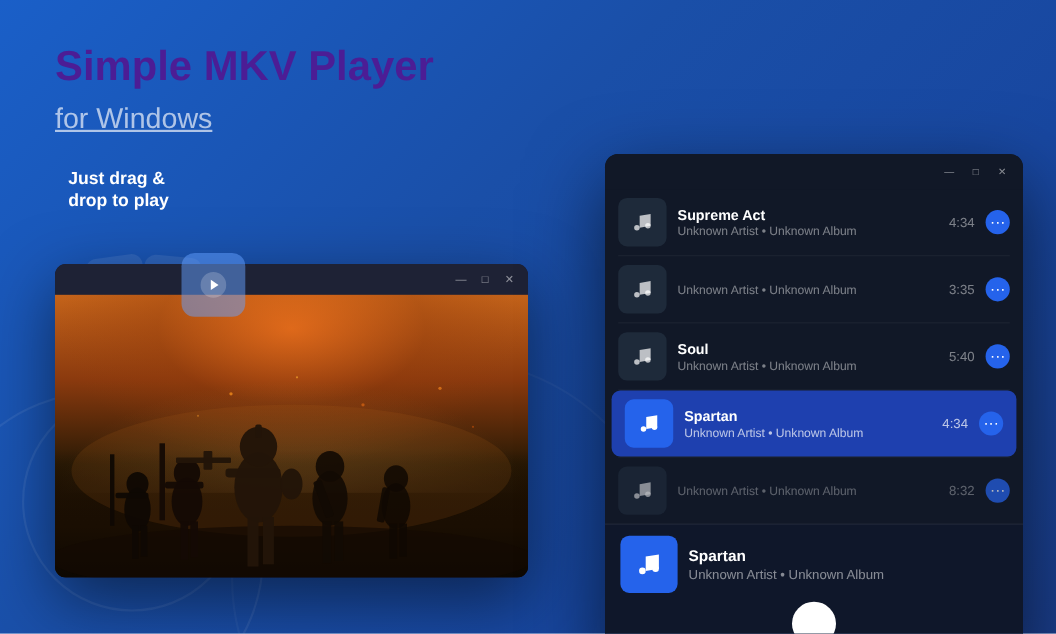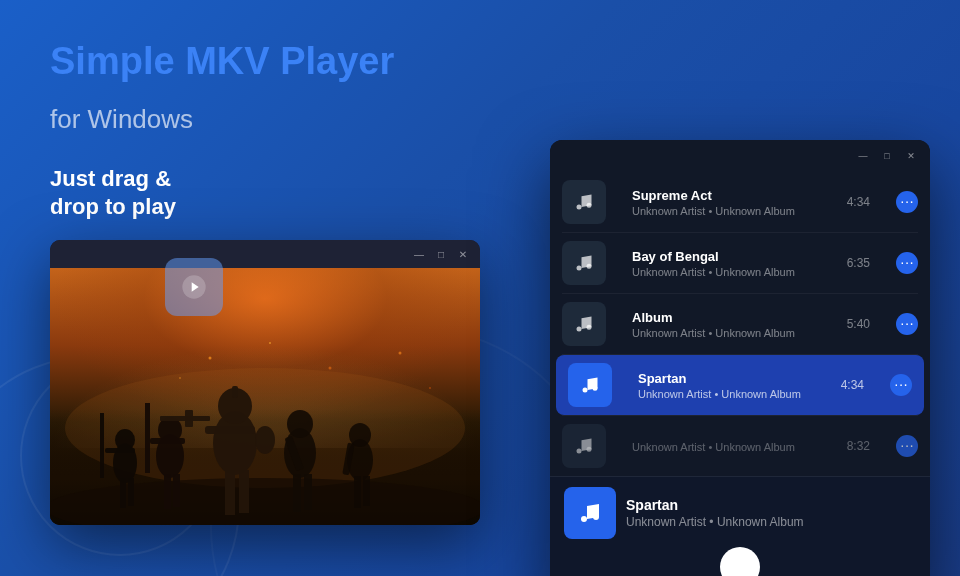--- a/index.html
+++ b/index.html
@@ -38,38 +38,40 @@
     .left-section {
       position: absolute;
       left: 50px;
       top: 40px;
       width: 420px;
     }
 
     .main-title {
       font-size: 38px;
       font-weight: 700;
-      color: #3b82f6;
+      color: #4c1d95;
       line-height: 1.15;
-      margin-bottom: 20px;
+      margin-bottom: 8px;
     }
 
     .subtitle {
       font-size: 26px;
       font-weight: 400;
       color: rgba(255,255,255,0.65);
       margin-bottom: 30px;
+      text-decoration: underline;
     }
 
     .tagline {
-      font-size: 22px;
+      font-size: 16px;
       font-weight: 700;
       color: #ffffff;
       line-height: 1.3;
       margin-bottom: 30px;
+      margin-left: 12px;
     }
 
     
     .drag-drop-area {
       position: relative;
       width: 280px;
       height: 70px;
       margin-bottom: 20px;
     }
 
@@ -222,21 +224,21 @@
     }
 
     .track-list {
       padding: 0;
     }
 
     .track-item {
       display: flex;
       align-items: center;
       padding: 8px 12px;
-      gap: 26px;
+      gap: 10px;
       cursor: pointer;
       transition: background 0.15s;
     }
     .track-item.active { background: #1e40af; border-radius: 8px; margin: 0 6px; }
 
     .track-thumb {
       width: 44px;
       height: 44px;
       background: #1e2a3a;
       border-radius: 8px;
@@ -576,41 +578,40 @@
 
     <div class="track-item">
       <div class="track-thumb">
         <svg viewBox="0 0 24 24">
             <path d="M9 18V5l12-2v13"></path>
             <circle cx="6" cy="18" r="3"></circle>
             <circle cx="18" cy="16" r="3"></circle>
           </svg>
       </div>
       <div class="track-info">
-        <div class="track-name">Bay of Bengal</div>
         <div class="track-meta">Unknown Artist • Unknown Album</div>
       </div>
-      <div class="track-duration">6:35</div>
+      <div class="track-duration">3:35</div>
       <div class="track-more-btn">
           <span>···</span>
         </div>
     </div>
 
     <div class="track-divider"></div>
 
     <div class="track-item">
       <div class="track-thumb">
         <svg viewBox="0 0 24 24">
             <path d="M9 18V5l12-2v13"></path>
             <circle cx="6" cy="18" r="3"></circle>
             <circle cx="18" cy="16" r="3"></circle>
           </svg>
       </div>
       <div class="track-info">
-        <div class="track-name">Album</div>
+        <div class="track-name">Soul</div>
         <div class="track-meta">Unknown Artist • Unknown Album</div>
       </div>
       <div class="track-duration">5:40</div>
       <div class="track-more-btn">
           <span>···</span>
         </div>
     </div>
 
     <div class="track-divider"></div>
 

